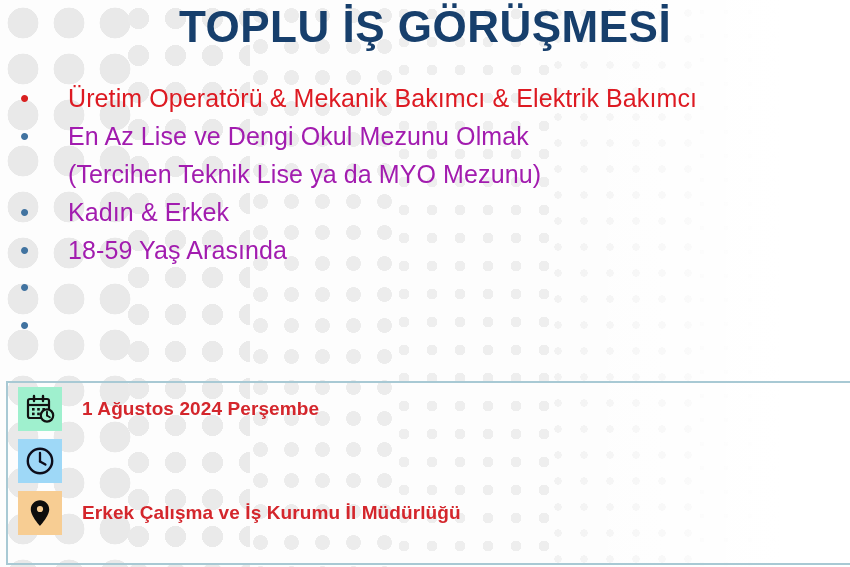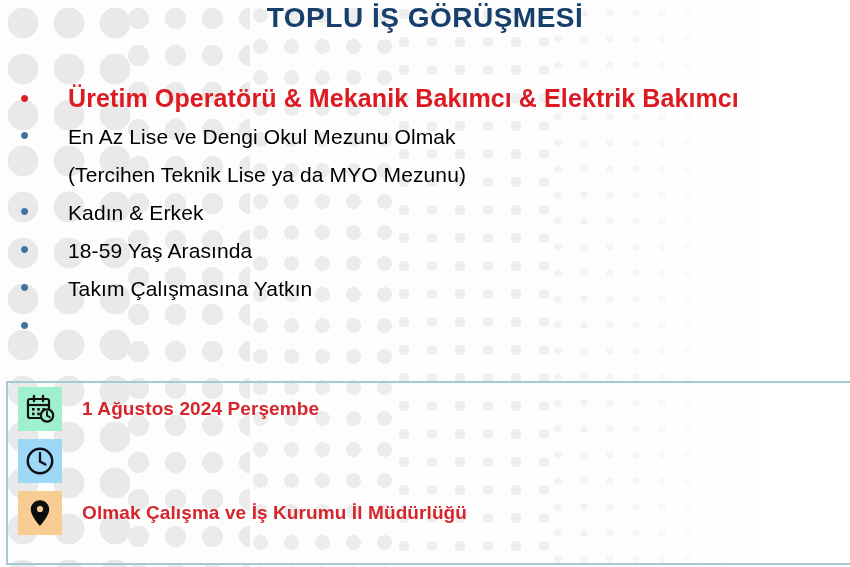--- a/index.html
+++ b/index.html
@@ -80,21 +80,21 @@
     z-index: 3;
     height: 100%;
   }
 
   .poster-title {
     position: absolute;
     top: 2px;
     left: 0;
     right: 0;
     text-align: center;
-    font-size: 28px;
+    font-size: 44px;
     font-weight: bold;
     color: #173f6c;
     letter-spacing: 0.5px;
     line-height: 1.15;
     white-space: nowrap;
   }
 
   .bullet-list {
     position: absolute;
     top: 84px;
@@ -111,28 +111,28 @@
     font-size: 26px;
     line-height: 1;
     color: #4173a0;
     text-align: left;
     padding-left: 4px;
   }
   .bullet-dot.red { color: #d92121; }
   .bullet-dot.none { visibility: hidden; }
 
   .bullet-text {
-    font-size: 21px;
-    color: #000000;
+    font-size: 25px;
+    color: #a21caf;
     white-space: nowrap;
     letter-spacing: 0.1px;
   }
   .bullet-text.emph {
     color: #dd1a22;
-    font-weight: bold;
+    font-weight: normal;
     font-size: 25px;
   }
 
   
   .info-box {
     position: absolute;
     left: 6px;
     right: -2px;
     top: 381px;
     bottom: 2px;
@@ -206,21 +206,20 @@
         <span class="bullet-text">Kadın &amp; Erkek</span>
       </div>
 
       <div class="bullet-row">
         <span class="bullet-dot">•</span>
         <span class="bullet-text">18-59 Yaş Arasında</span>
       </div>
 
       <div class="bullet-row">
         <span class="bullet-dot">•</span>
-        <span class="bullet-text">Takım Çalışmasına Yatkın</span>
       </div>
 
       <div class="bullet-row">
         <span class="bullet-dot">•</span>
       </div>
 
     </div>
 
     <div class="info-box">
 
@@ -254,19 +253,19 @@
         </span>
       </div>
 
       <div class="info-row">
         <span class="info-icon icon-pin">
           <svg width="32" height="32" viewBox="0 0 32 32" aria-hidden="true">
             <path d="M16 3.2c-5.1 0-9.2 4.1-9.2 9.2 0 6.6 9.2 16.4 9.2 16.4s9.2-9.8 9.2-16.4c0-5.1-4.1-9.2-9.2-9.2z" fill="#0d0d0d"></path>
             <circle cx="16" cy="12" r="3.1" fill="#f7cd93"></circle>
           </svg>
         </span>
-        <span class="info-text">Olmak Çalışma ve İş Kurumu İl Müdürlüğü</span>
+        <span class="info-text">Erkek Çalışma ve İş Kurumu İl Müdürlüğü</span>
       </div>
 
     </div>
 
   </div>
 </div>
 
 </body></html>

